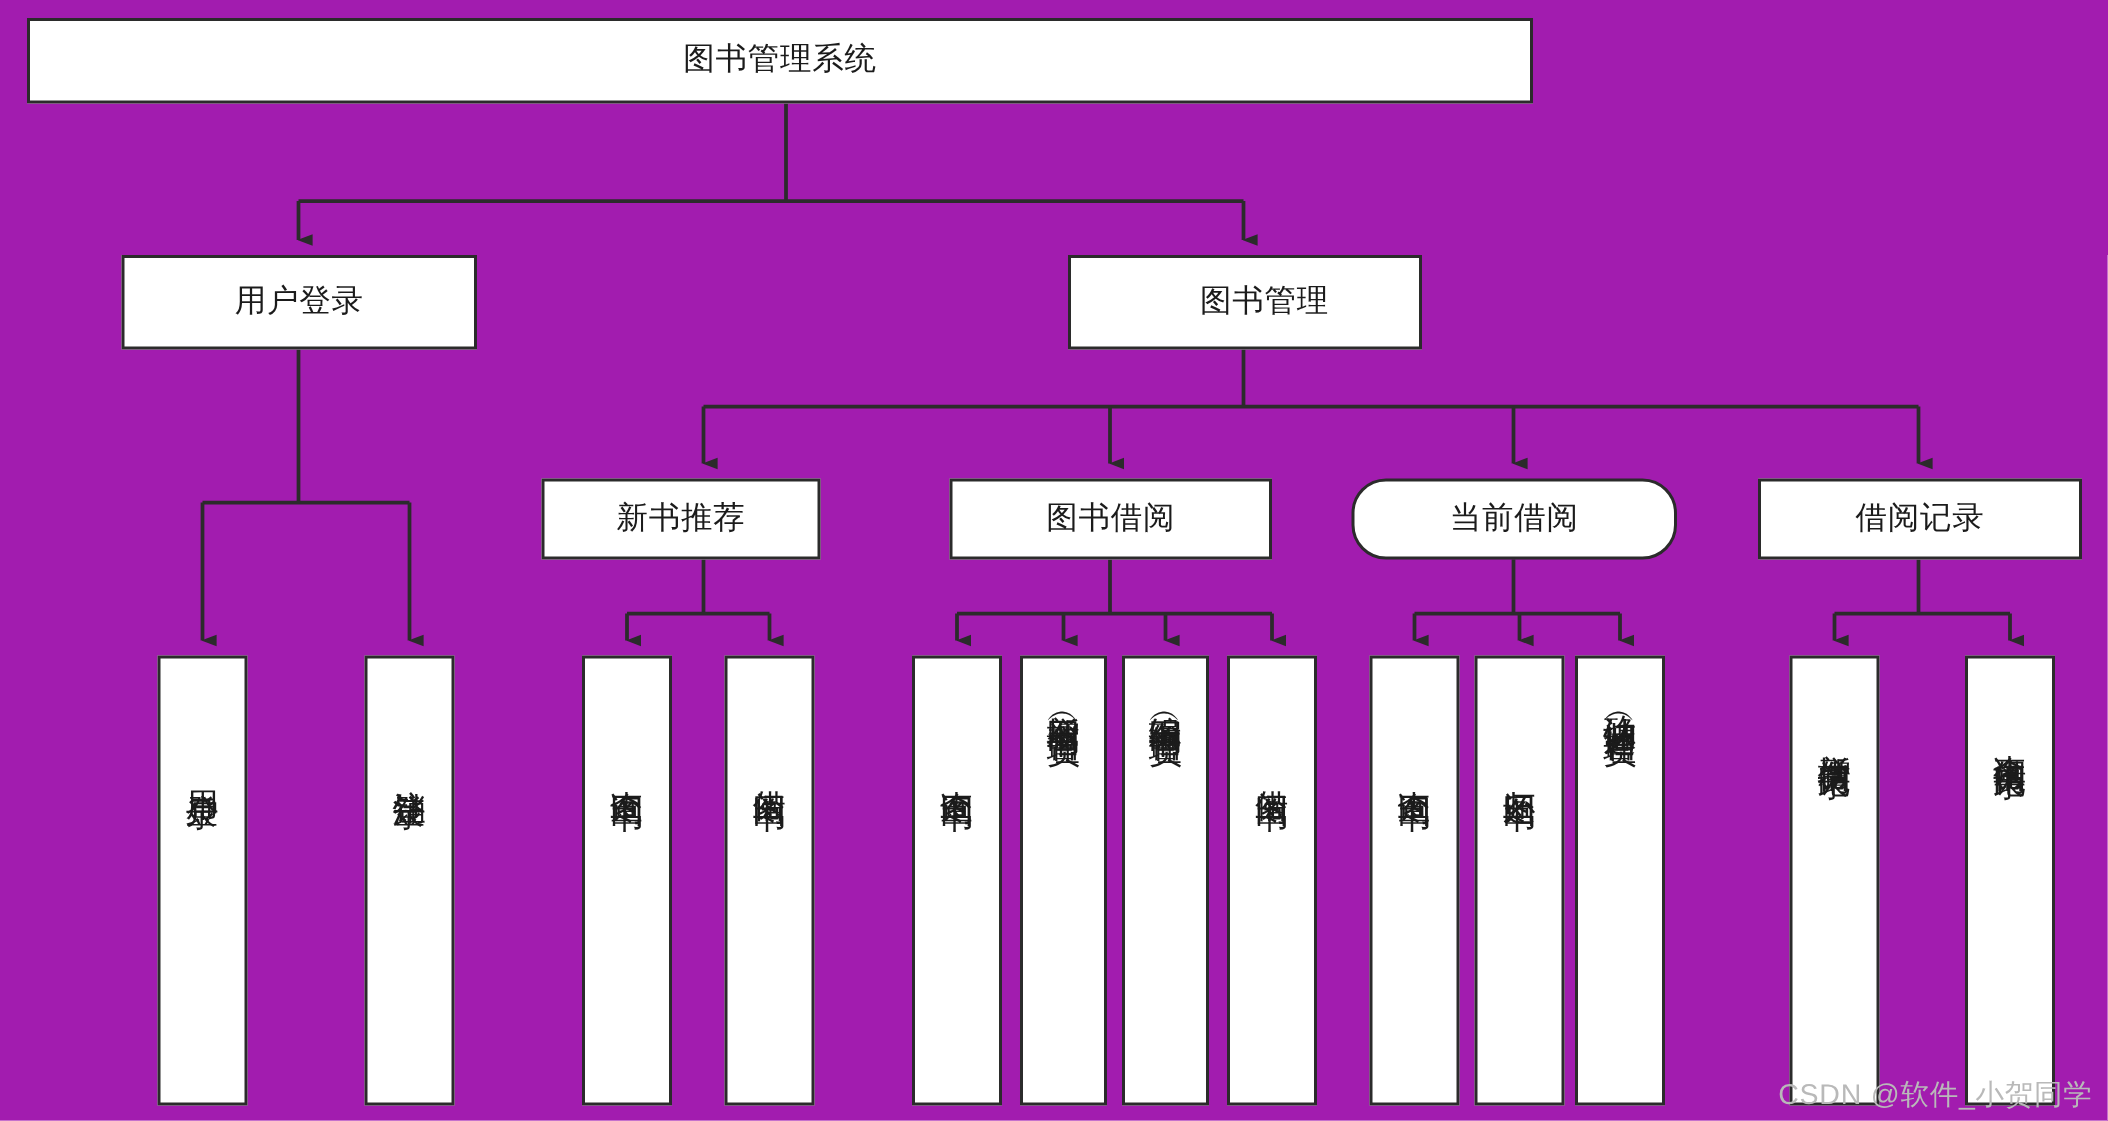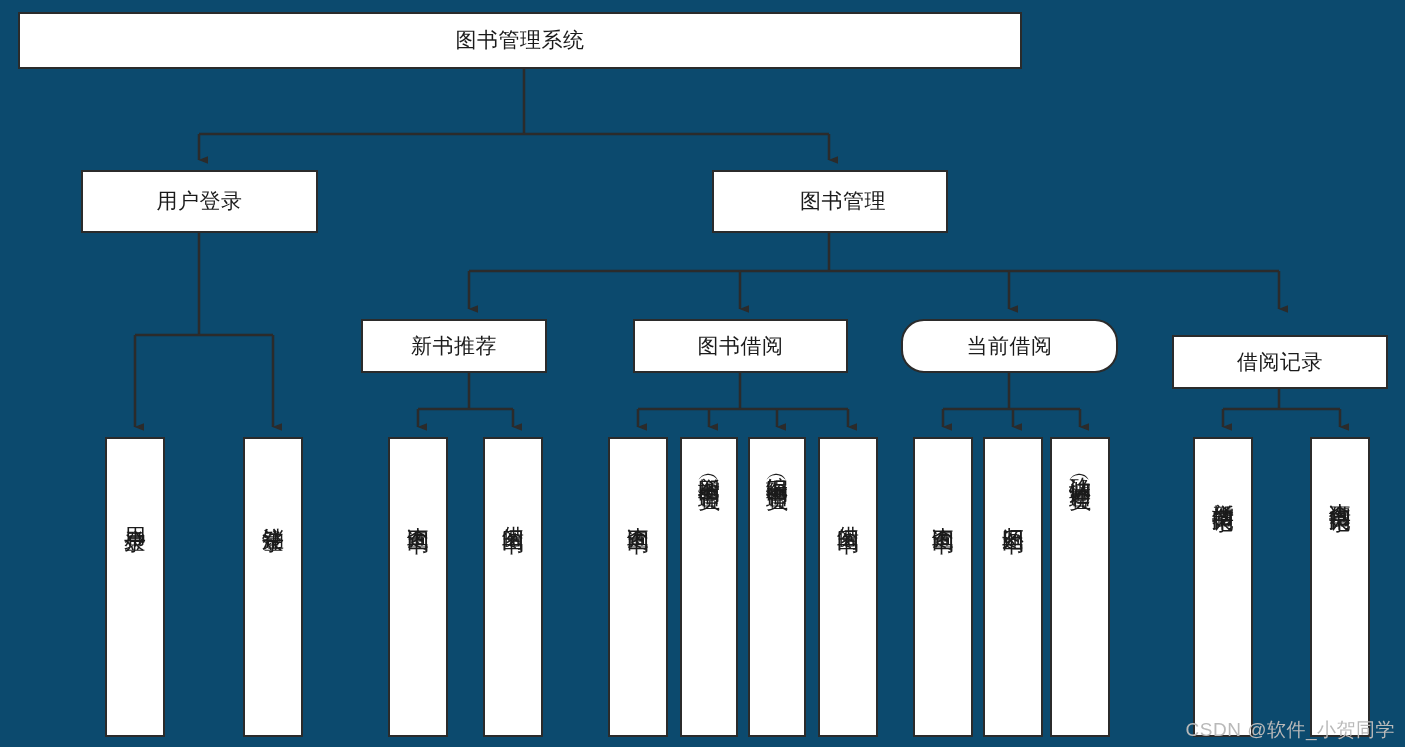--- a/index.html
+++ b/index.html
@@ -10,21 +10,21 @@
   body {
     width: 1405px;
     height: 747px;
     font-family: "Liberation Sans", "DejaVu Sans", sans-serif;
     overflow: hidden;
   }
   #diagram-root {
     position: relative;
     width: 1405px;
     height: 747px;
-    background: #0c4a6e;
+    background: #a21caf;
   }
   svg#tree-svg {
     position: absolute;
     left: 0;
     top: 0;
     width: 1405px;
     height: 747px;
   }
   .node-box {
     position: absolute;
@@ -147,21 +147,21 @@
 
   <div class="node-box" style="left: 361px; top: 319px; width: 186px; height: 54px;">
     <span class="node-label">新书推荐</span>
   </div>
   <div class="node-box" style="left: 633px; top: 319px; width: 215px; height: 54px; align-items: center;">
     <span class="node-label">图书借阅</span>
   </div>
   <div class="node-box" style="left: 901px; top: 319px; width: 217px; height: 54px; border-radius: 23px;">
     <span class="node-label">当前借阅</span>
   </div>
-  <div class="node-box" style="left: 1172px; top: 319px; width: 216px; height: 54px; margin-top: 16px;">
+  <div class="node-box" style="left: 1172px; top: 319px; width: 216px; height: 54px;">
     <span class="node-label">借阅记录</span>
   </div>
 
   <div class="node-box vertical mid" style="left: 105px; top: 437px; width: 60px; height: 300px;">
     <span class="node-label">用户登录</span>
   </div>
   <div class="node-box vertical mid" style="left: 243px; top: 437px; width: 60px; height: 300px;">
     <span class="node-label">注销登录</span>
   </div>
   <div class="node-box vertical mid" style="left: 388px; top: 437px; width: 60px; height: 300px;">

